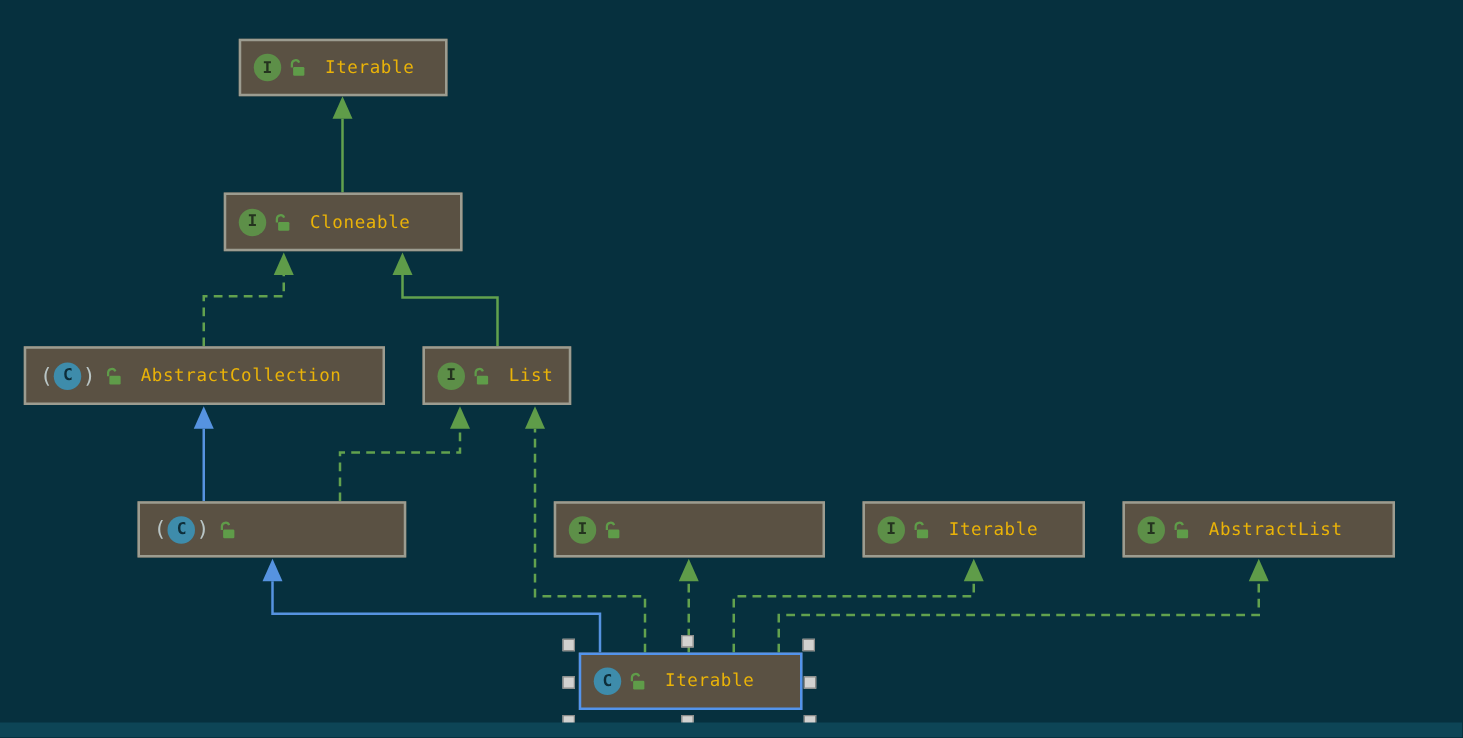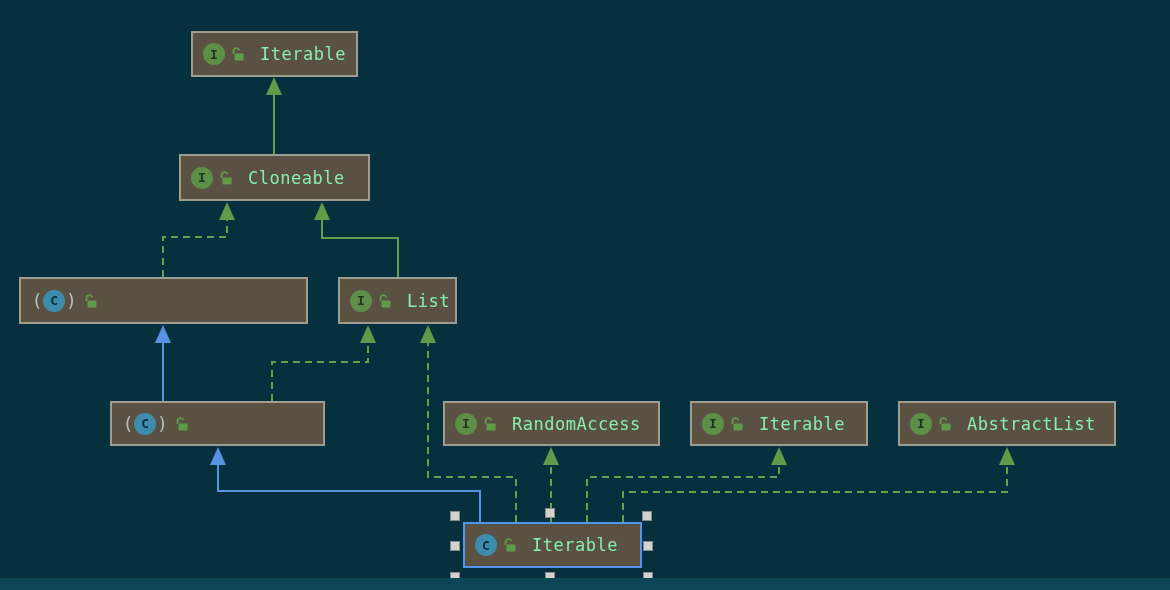--- a/index.html
+++ b/index.html
@@ -23,22 +23,22 @@
     display:flex;align-items:center;justify-content:center;
     font-size:13px;font-weight:bold;
     font-family:"DejaVu Sans Mono",monospace;
   }
   .badge.iface{background:#5d8f48;color:#24331f;}
   .badge.cls{background:#3e8cab;color:#0e2e3a;}
   .paren{color:#b9c5c5;font-size:17px;line-height:22px;padding:0 1px;}
   .lock{margin-left:5px;flex:0 0 auto;}
   .label{
     margin-left:14px;
-    font-size:17px;letter-spacing:0.5px;
-    color:#86efac;white-space:nowrap;
+    font-size:14px;letter-spacing:0.5px;
+    color:#eab308;white-space:nowrap;
   }
   .handle{
     position:absolute;width:10px;height:10px;
     background:#d2d2d0;border:1px solid #8a8a88;box-sizing:border-box;
   }
   .bottom-strip{
     position:absolute;left:0;bottom:0;width:1170px;height:12px;
     background:#0d4556;
   }
 </style>
@@ -125,20 +125,21 @@
   <div class="node" style="left:19px;top:277px;width:289px;height:47px">
     <span class="badgewrap">
       <span class="paren">(</span>
       <span class="badge cls">C</span>
       <span class="paren">)</span>
     </span>
     <svg class="lock" width="16" height="16" viewBox="0 0 16 16">
         <rect x="4.5" y="7.5" width="9" height="7" rx="1" fill="#5f9c49"></rect>
         <path d="M3.5 8 V5.1 A3 3 0 0 1 9.3 4.1" fill="none" stroke="#5f9c49" stroke-width="1.8"></path>
       </svg>
+    <span class="label">AbstractCollection</span>
   </div>
 
   <div class="node" style="left:338px;top:277px;width:119px;height:47px">
     <span class="badgewrap">
       <span class="badge iface">I</span>
     </span>
     <svg class="lock" width="16" height="16" viewBox="0 0 16 16">
         <rect x="4.5" y="7.5" width="9" height="7" rx="1" fill="#5f9c49"></rect>
         <path d="M3.5 8 V5.1 A3 3 0 0 1 9.3 4.1" fill="none" stroke="#5f9c49" stroke-width="1.8"></path>
       </svg>
@@ -158,21 +159,20 @@
   </div>
 
   <div class="node" style="left:443px;top:401px;width:217px;height:45px">
     <span class="badgewrap">
       <span class="badge iface">I</span>
     </span>
     <svg class="lock" width="16" height="16" viewBox="0 0 16 16">
         <rect x="4.5" y="7.5" width="9" height="7" rx="1" fill="#5f9c49"></rect>
         <path d="M3.5 8 V5.1 A3 3 0 0 1 9.3 4.1" fill="none" stroke="#5f9c49" stroke-width="1.8"></path>
       </svg>
-    <span class="label">RandomAccess</span>
   </div>
 
   <div class="node" style="left:690px;top:401px;width:178px;height:45px">
     <span class="badgewrap">
       <span class="badge iface">I</span>
     </span>
     <svg class="lock" width="16" height="16" viewBox="0 0 16 16">
         <rect x="4.5" y="7.5" width="9" height="7" rx="1" fill="#5f9c49"></rect>
         <path d="M3.5 8 V5.1 A3 3 0 0 1 9.3 4.1" fill="none" stroke="#5f9c49" stroke-width="1.8"></path>
       </svg>

